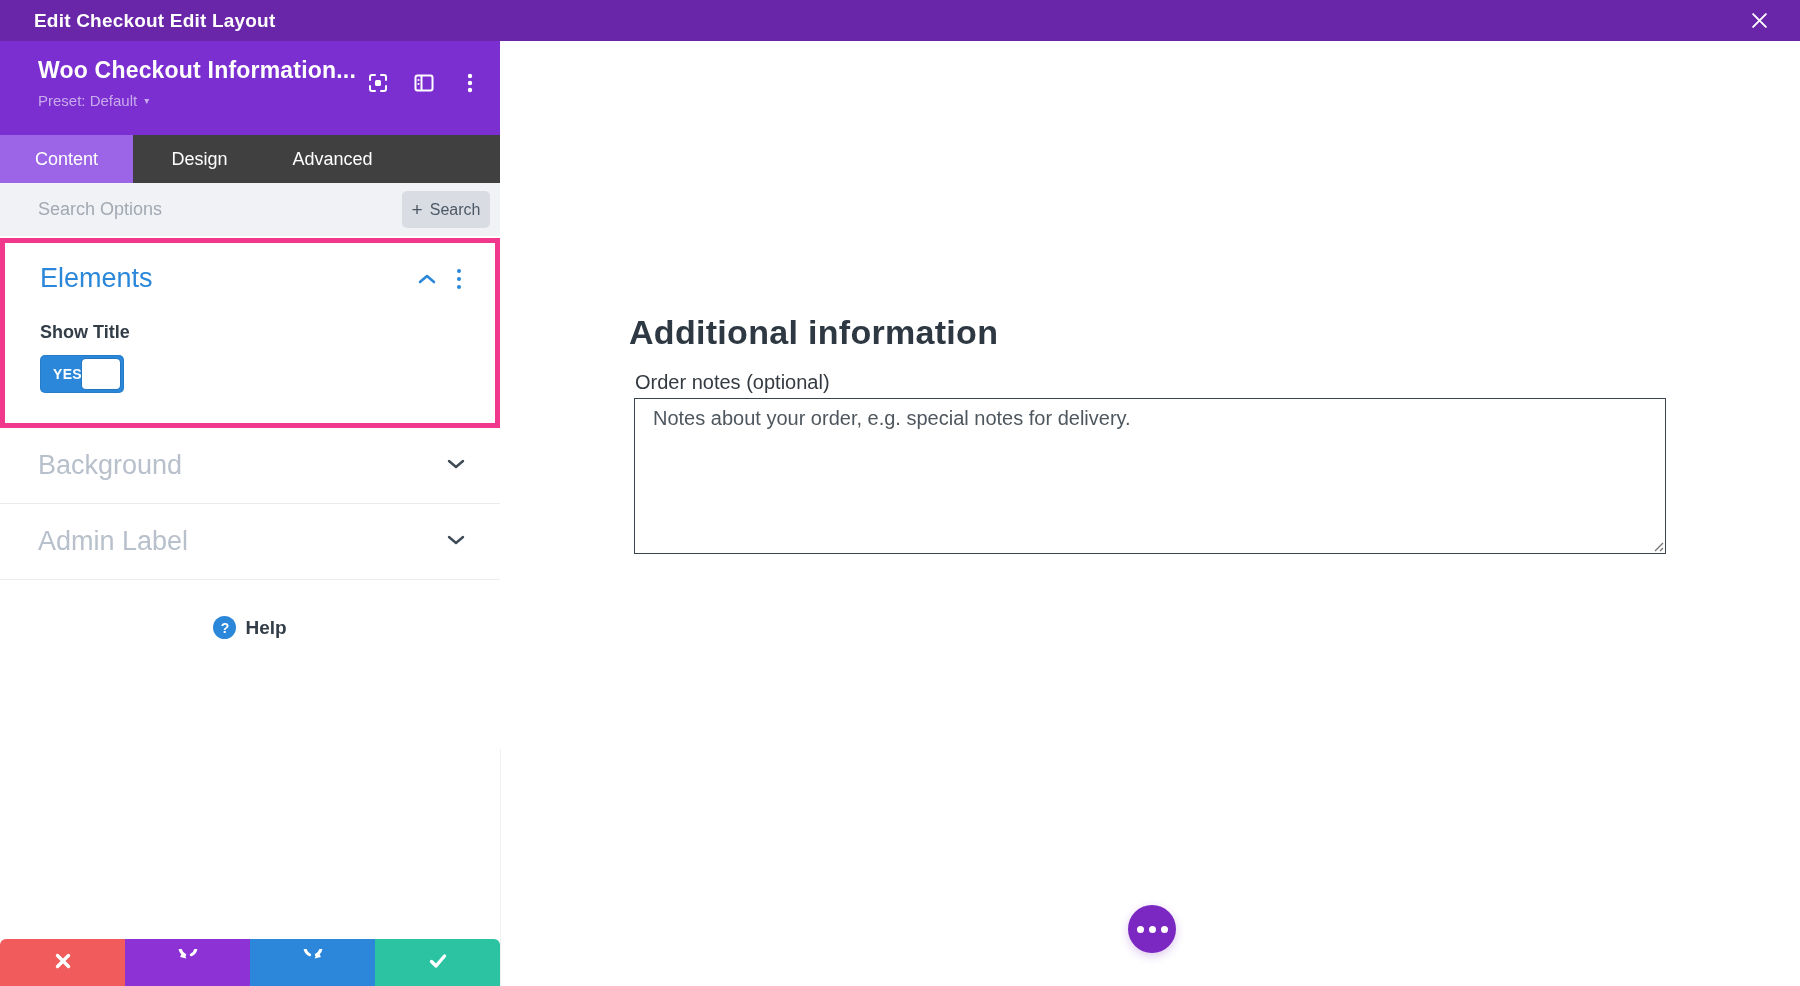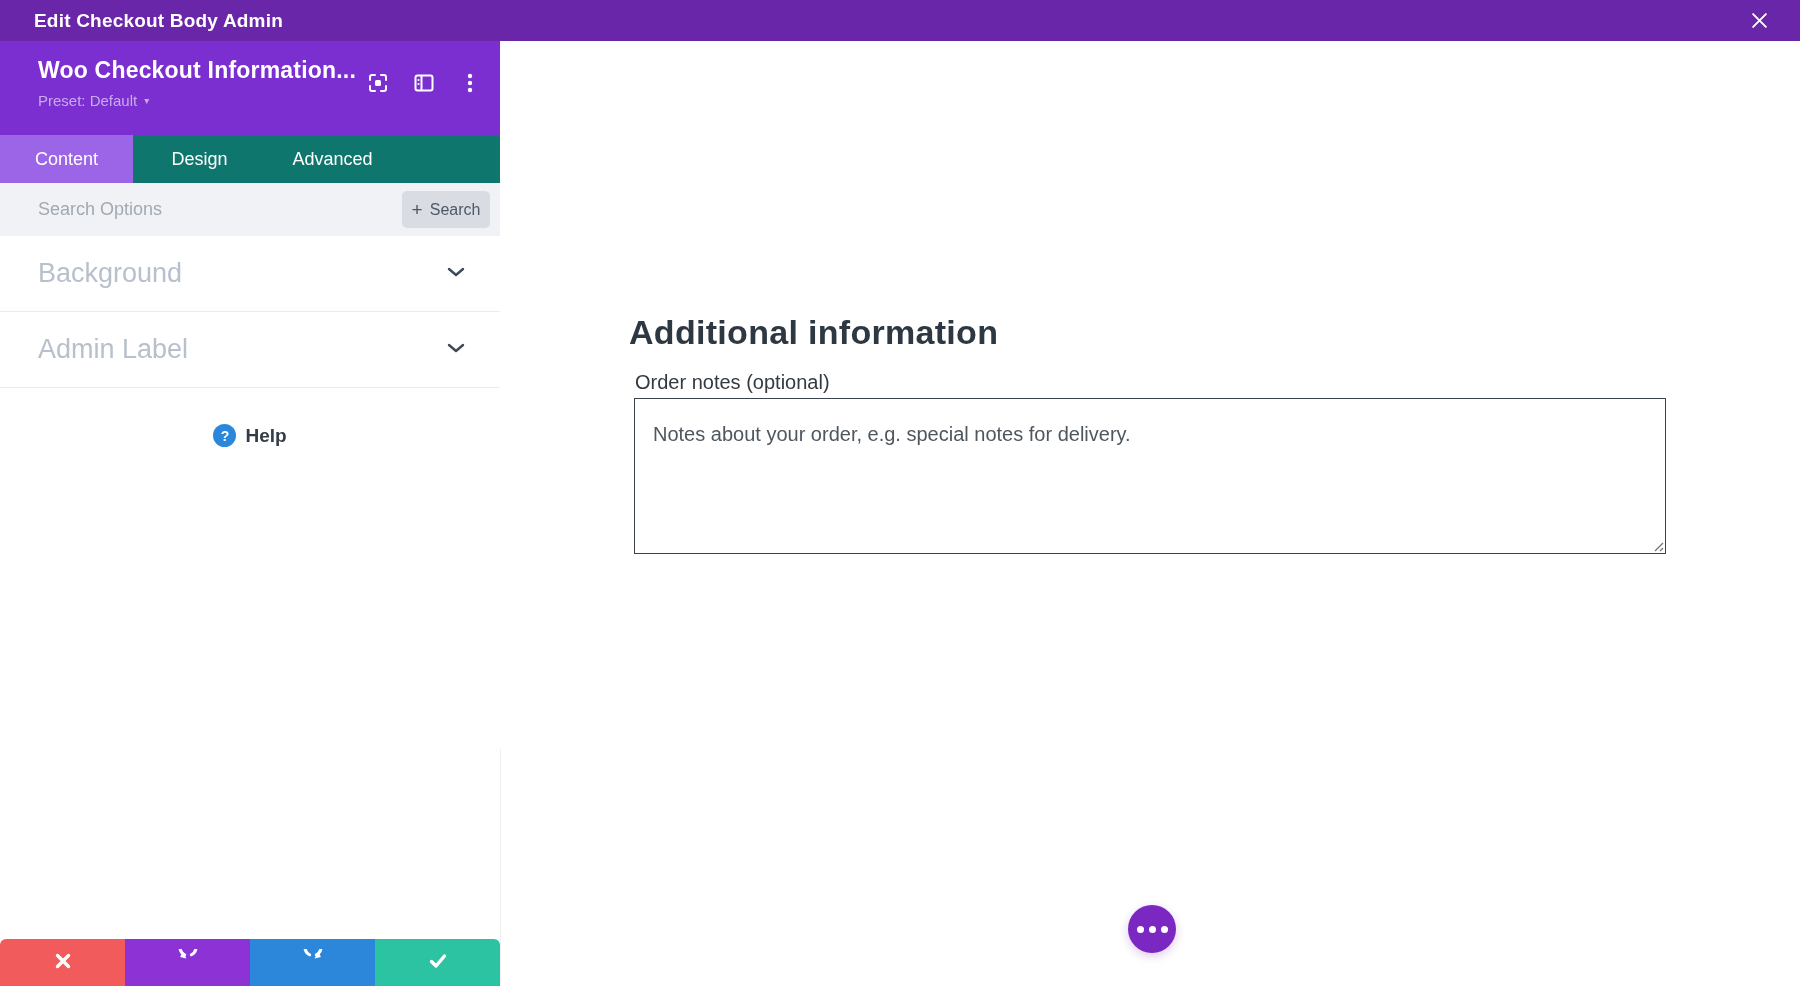--- a/index.html
+++ b/index.html
@@ -23,21 +23,21 @@
     padding: 16px 0 0 38px; }
   .module-title { color: #fff; font-size: 23px; font-weight: 700; letter-spacing: .2px; }
   .module-preset { margin-top: 8px; color: #C7ABEC; font-size: 15px;
     display: inline-flex; align-items: center; gap: 7px; cursor: pointer; justify-content: center; }
   .preset-caret { font-size: 10px; color: #C7ABEC; }
   .header-icons { position: absolute; right: 18px; top: 30px; display: flex;
     align-items: center; gap: 22px; }
   .hicon { width: 24px; height: 24px; cursor: pointer; display: flex;
     align-items: center; justify-content: center; }
 
-  .tabbar { display: flex; height: 48px; background: #0f766e; }
+  .tabbar { display: flex; height: 48px; background: #404040; }
   .tab { width: 133px; height: 48px; display: flex; align-items: center;
     justify-content: center; color: #fff; font-size: 18px; cursor: pointer; }
   .tab.active { background: #9C64E6; font-weight: 400; }
 
   .search-row { height: 53px; background: #F0F2F6; display: flex;
     align-items: center; padding: 0 10px 0 38px; gap: 10px; }
   .search-input { flex: 1; border: none; outline: none; background: transparent;
     font-size: 18px; color: #1d4ed8; font-family: inherit; }
   .search-input::placeholder { color: #A2A9B2; }
   .filter-btn { width: 88px; height: 37px; background: #D9DDE3; border-radius: 5px;
@@ -84,39 +84,39 @@
 
   
   .canvas { position: absolute; left: 500px; top: 41px; width: 1300px; height: 708px;
     background: #fff; }
   .preview-heading { position: absolute; left: 129px; top: 272px; font-size: 34px;
     font-weight: 700; color: #2E3842; letter-spacing: .3px; }
   .order-label { position: absolute; left: 135px; top: 330px; font-size: 20px;
     color: #333A41; }
   .notes-wrap { position: absolute; left: 134px; top: 357px; width: 1032px; height: 156px; }
   .notes-area { width: 100%; height: 100%; border: 1.5px solid #39434D;
-    border-radius: 0; padding: 24px 18px; font-size: 20px; color: #333;
+    border-radius: 0; padding: 8px 18px; font-size: 20px; color: #333;
     font-family: inherit; resize: none; outline: none; background: #fff; }
   .notes-area::placeholder { color: #4E565E; opacity: 1; }
   .resize-grip { position: absolute; right: 2px; bottom: 2px; width: 14px; height: 14px;
     pointer-events: none; }
 
   .fab { position: absolute; left: 628px; top: 864px; width: 48px; height: 48px;
     border-radius: 50%; background: #7B27C1; display: flex; align-items: center;
     justify-content: center; gap: 5px; cursor: pointer;
     box-shadow: 0 3px 10px rgba(123,39,193,0.25); }
   .fab-dot { width: 7px; height: 7px; border-radius: 50%; background: #fff; }
 </style>
 </head>
 <body>
 
 <div id="app">
 
   <div class="topbar">
-    <span class="topbar-title">Edit Checkout Body Admin</span>
+    <span class="topbar-title">Edit Checkout Edit Layout</span>
     <span class="topbar-close">
       <svg width="17" height="17" viewBox="0 0 16 16">
           <path d="M2 2 L14 14 M14 2 L2 14" stroke="#fff" stroke-width="1.8" stroke-linecap="round"></path>
         </svg>
     </span>
   </div>
 
   <div class="panel">
 
     <div class="module-header">
@@ -157,20 +157,44 @@
     </div>
 
     <div class="search-row">
       <input class="search-input" type="text" placeholder="Search Options" style="">
       <div class="filter-btn">
         <span class="filter-plus">+</span>
         <span>Search</span>
       </div>
     </div>
 
+    <div class="highlight-box">
+      <div class="section-head">
+        <span class="section-title-blue">Elements</span>
+        <span class="section-head-icons">
+          <span class="shicon">
+            <svg width="22" height="16" viewBox="0 0 22 16" fill="none">
+                <path d="M4 11 L11 5 L18 11" stroke="#2B87DA" stroke-width="2.6" stroke-linecap="round" stroke-linejoin="round"></path>
+              </svg>
+          </span>
+          <span class="shicon">
+            <svg width="6" height="22" viewBox="0 0 6 22">
+              <circle cx="3" cy="3" r="2" fill="#2B87DA"></circle>
+              <circle cx="3" cy="11" r="2" fill="#2B87DA"></circle>
+              <circle cx="3" cy="19" r="2" fill="#2B87DA"></circle>
+            </svg>
+          </span>
+        </span>
+      </div>
+      <div class="field-label">Show Title</div>
+      <div class="toggle">
+        <span class="toggle-text">YES</span>
+        <span class="toggle-knob"></span>
+      </div>
+    </div>
 
     <div class="collapsed-row">
       <span class="collapsed-title">Background</span>
       <span>
         <svg width="22" height="16" viewBox="0 0 22 16" fill="none">
             <path d="M4 5 L11 11 L18 5" stroke="#3E4A56" stroke-width="2.4" stroke-linecap="round" stroke-linejoin="round"></path>
           </svg>
       </span>
     </div>
 

